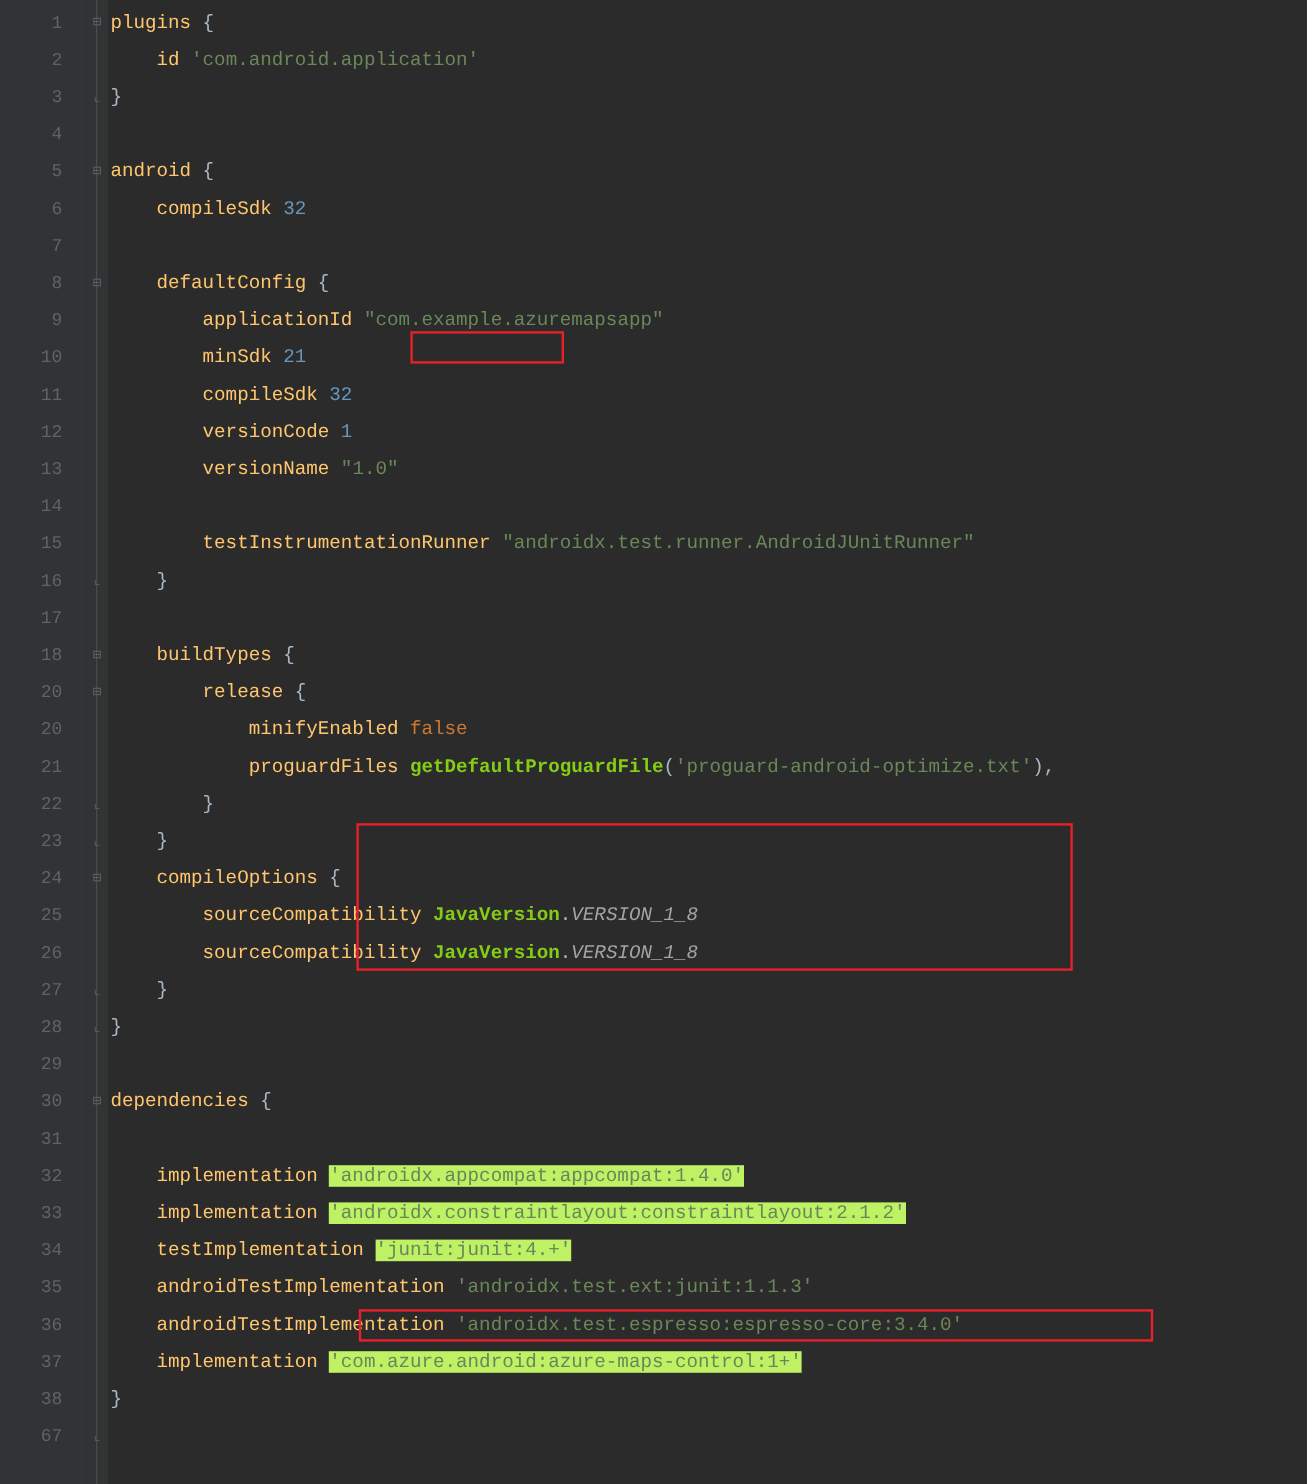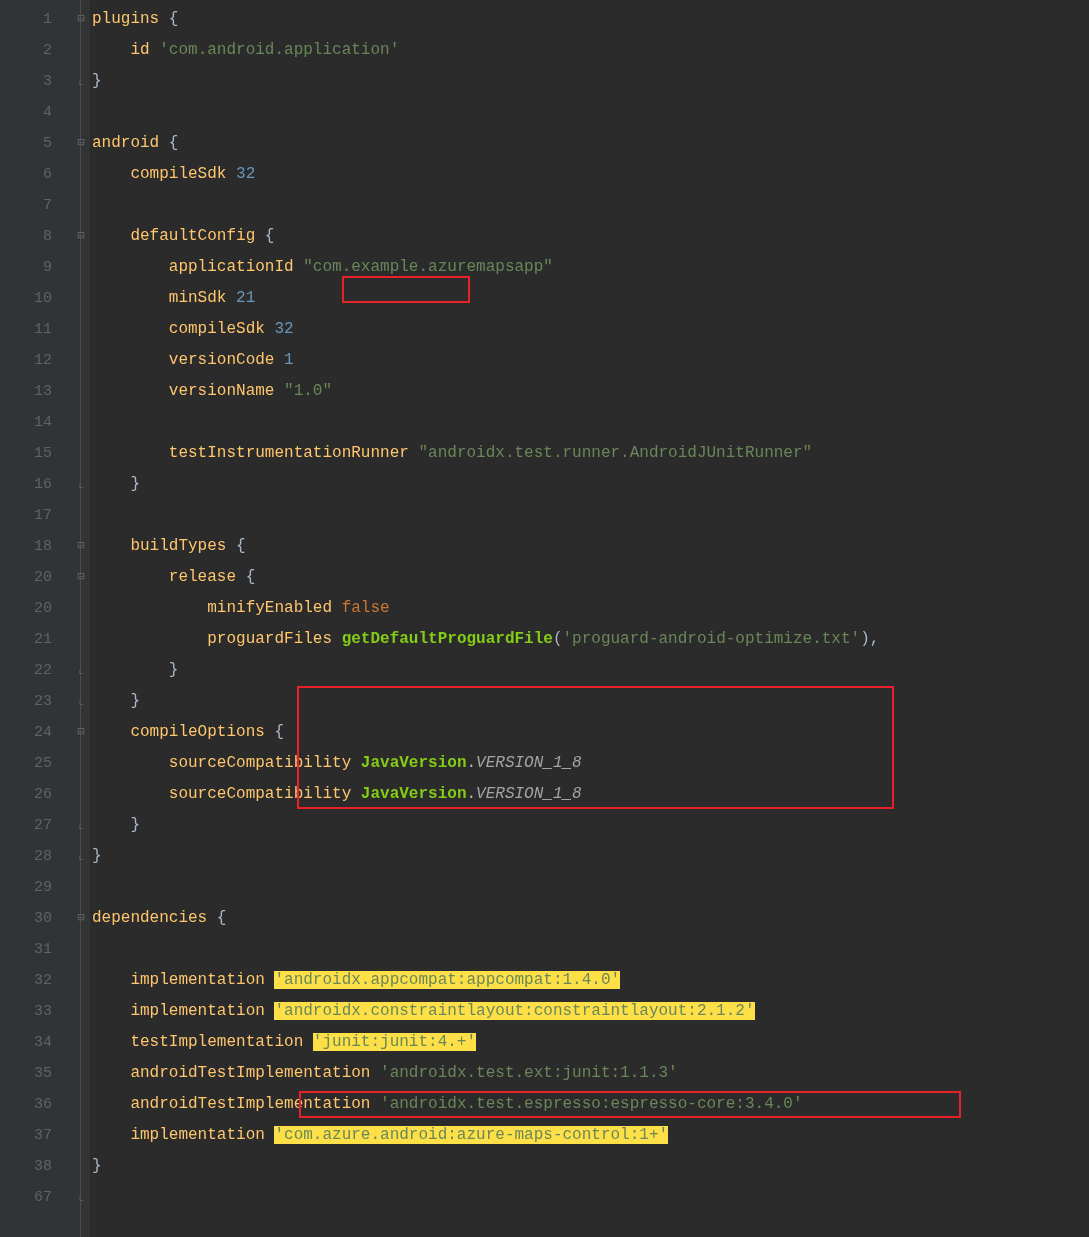--- a/index.html
+++ b/index.html
@@ -59,21 +59,21 @@
     height: 31px;
     line-height: 31px;
     white-space: pre;
     color: #a9b7c6;
     position: relative;
     padding-left: 2px;
   }
   .kw { color: #cc7832; }
   .fn { color: #ffc66d; }
   .str { color: #6a8759; }
-  .str-hl { color: #6a8759; background: #fde047; }
+  .str-hl { color: #6a8759; background: #bef264; }
   .num { color: #6897bb; }
   .prop { color: #a3a3a3; font-style: italic; }
   .ident { color: #84cc16; font-weight: bold; }
   .punct { color: #a9b7c6; }
 
   .redbox {
     position: absolute;
     border: 2px solid #e8202a;
     pointer-events: none;
     z-index: 10;

